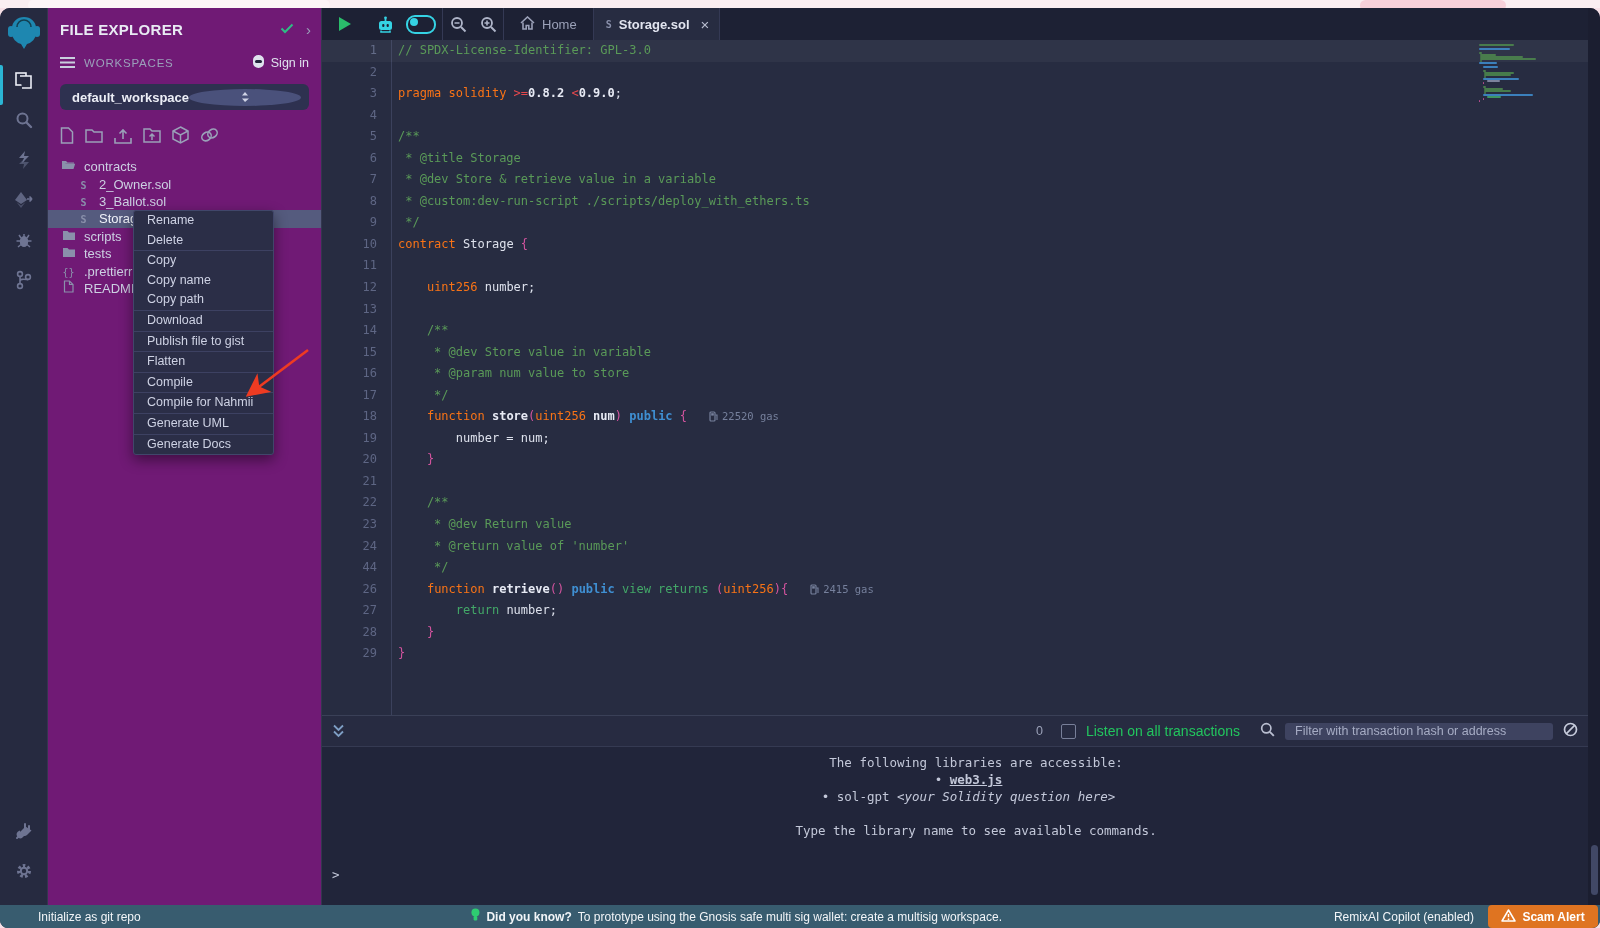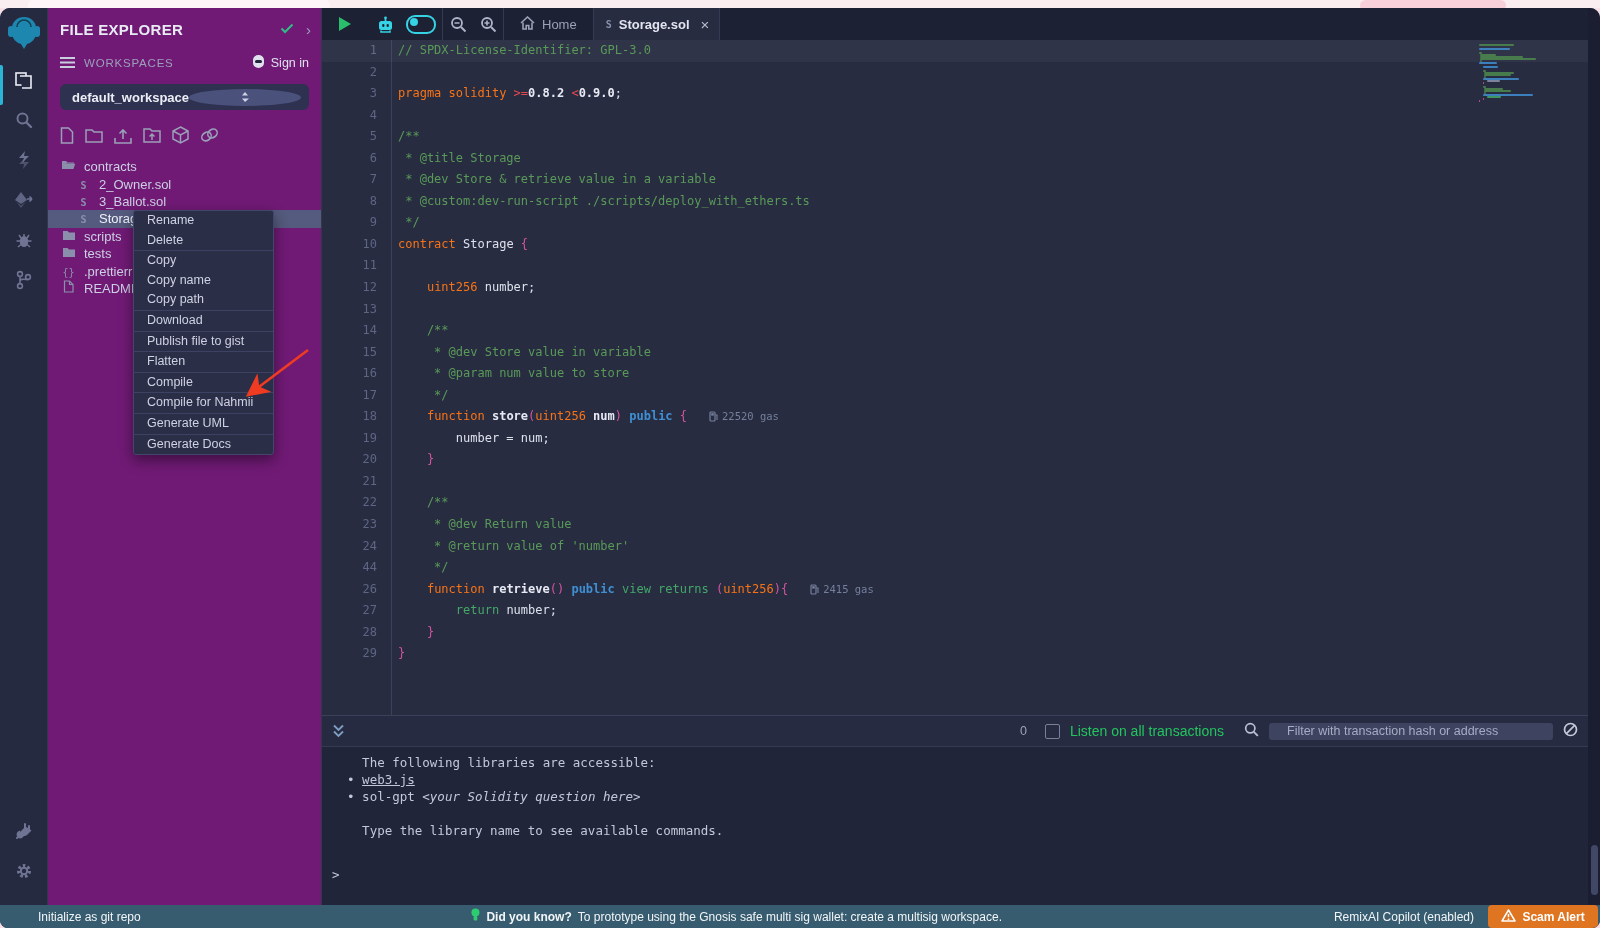--- a/index.html
+++ b/index.html
@@ -73,26 +73,26 @@
   .mm-bar{position:absolute;border-radius:1px;}
   
   #term-head{height:30px;flex:none;background:#272b41;border-top:1px solid #3a4057;border-bottom:1px solid #353a52;
     display:flex;align-items:center;padding:0 12px 0 10px;}
   #term-chevrons{color:#7e9ec4;cursor:pointer;display:flex;}
   #term-right{margin-left:auto;display:flex;align-items:center;gap:10px;}
   #tx-count{color:#9ba1b8;font-size:12.5px;margin-right:8px;}
   #listen-box{width:13px;height:13px;border:1.5px solid #787f99;border-radius:2px;background:transparent;cursor:pointer;}
   #listen-label{color:#22c55e;font-size:14px;margin-right:10px;}
   #filter-input{width:248px;height:17px;background:#3e4360;border:none;border-radius:3px;color:#dfe2ee;
-    font-size:12.5px;padding:0 18px;outline:none;font-family:"Liberation Sans",sans-serif;}
+    font-size:12.5px;padding:0 10px;outline:none;font-family:"Liberation Sans",sans-serif;}
   #filter-input::placeholder{color:#a6acc4;}
   #term-body{height:160px;flex:none;background:#21253a;font-family:"DejaVu Sans Mono",monospace;
-    font-size:12.5px;color:#c3c8d9;padding:7px 0 0 10px;position:relative;}
+    font-size:12.5px;color:#c3c8d9;padding:7px 0 0 10px;position:relative;text-align:center;}
   .term-line{white-space:pre;line-height:17px;}
-  .t-link{text-decoration:underline;cursor:pointer;}
+  .t-link{text-decoration:underline;cursor:pointer;font-weight:bold;}
   .t-italic{font-style:italic;}
   #term-prompt{position:absolute;left:10px;top:120px;color:#c3c8d9;}
   
   #right-rail{position:absolute;right:0;top:0;width:12px;height:897px;background:#1b1e30;z-index:5;}
   #rail-thumb{position:absolute;left:2.5px;top:837px;width:7px;height:50px;border-radius:3.5px;background:#414866;}
   
   #status-bar{height:23px;flex:none;background:#385c6f;display:flex;align-items:center;position:relative;
     color:#f2f5f8;font-size:12px;}
   #sb-left{margin-left:38px;}
   #sb-center{position:absolute;left:50%;transform:translateX(-62%);display:flex;align-items:center;gap:6px;white-space:nowrap;}

